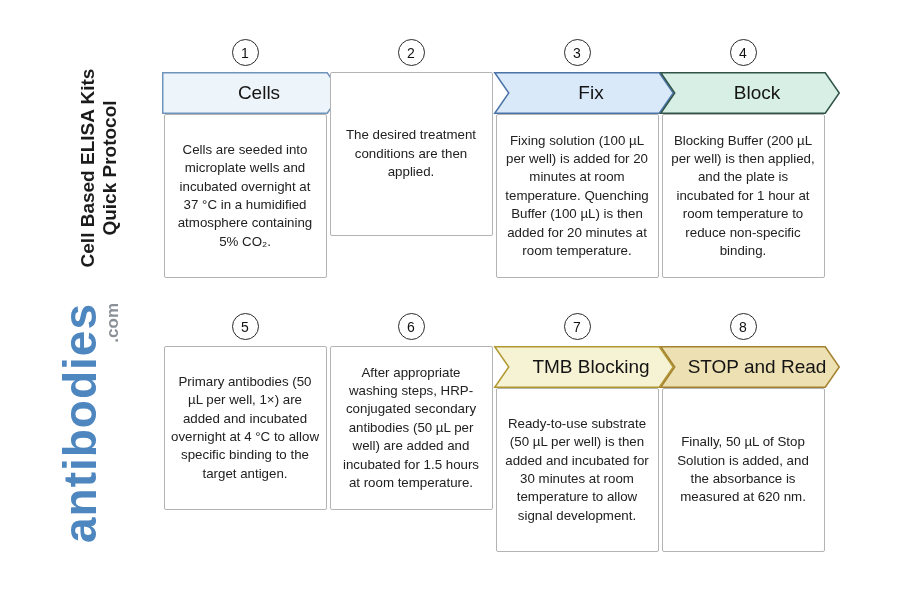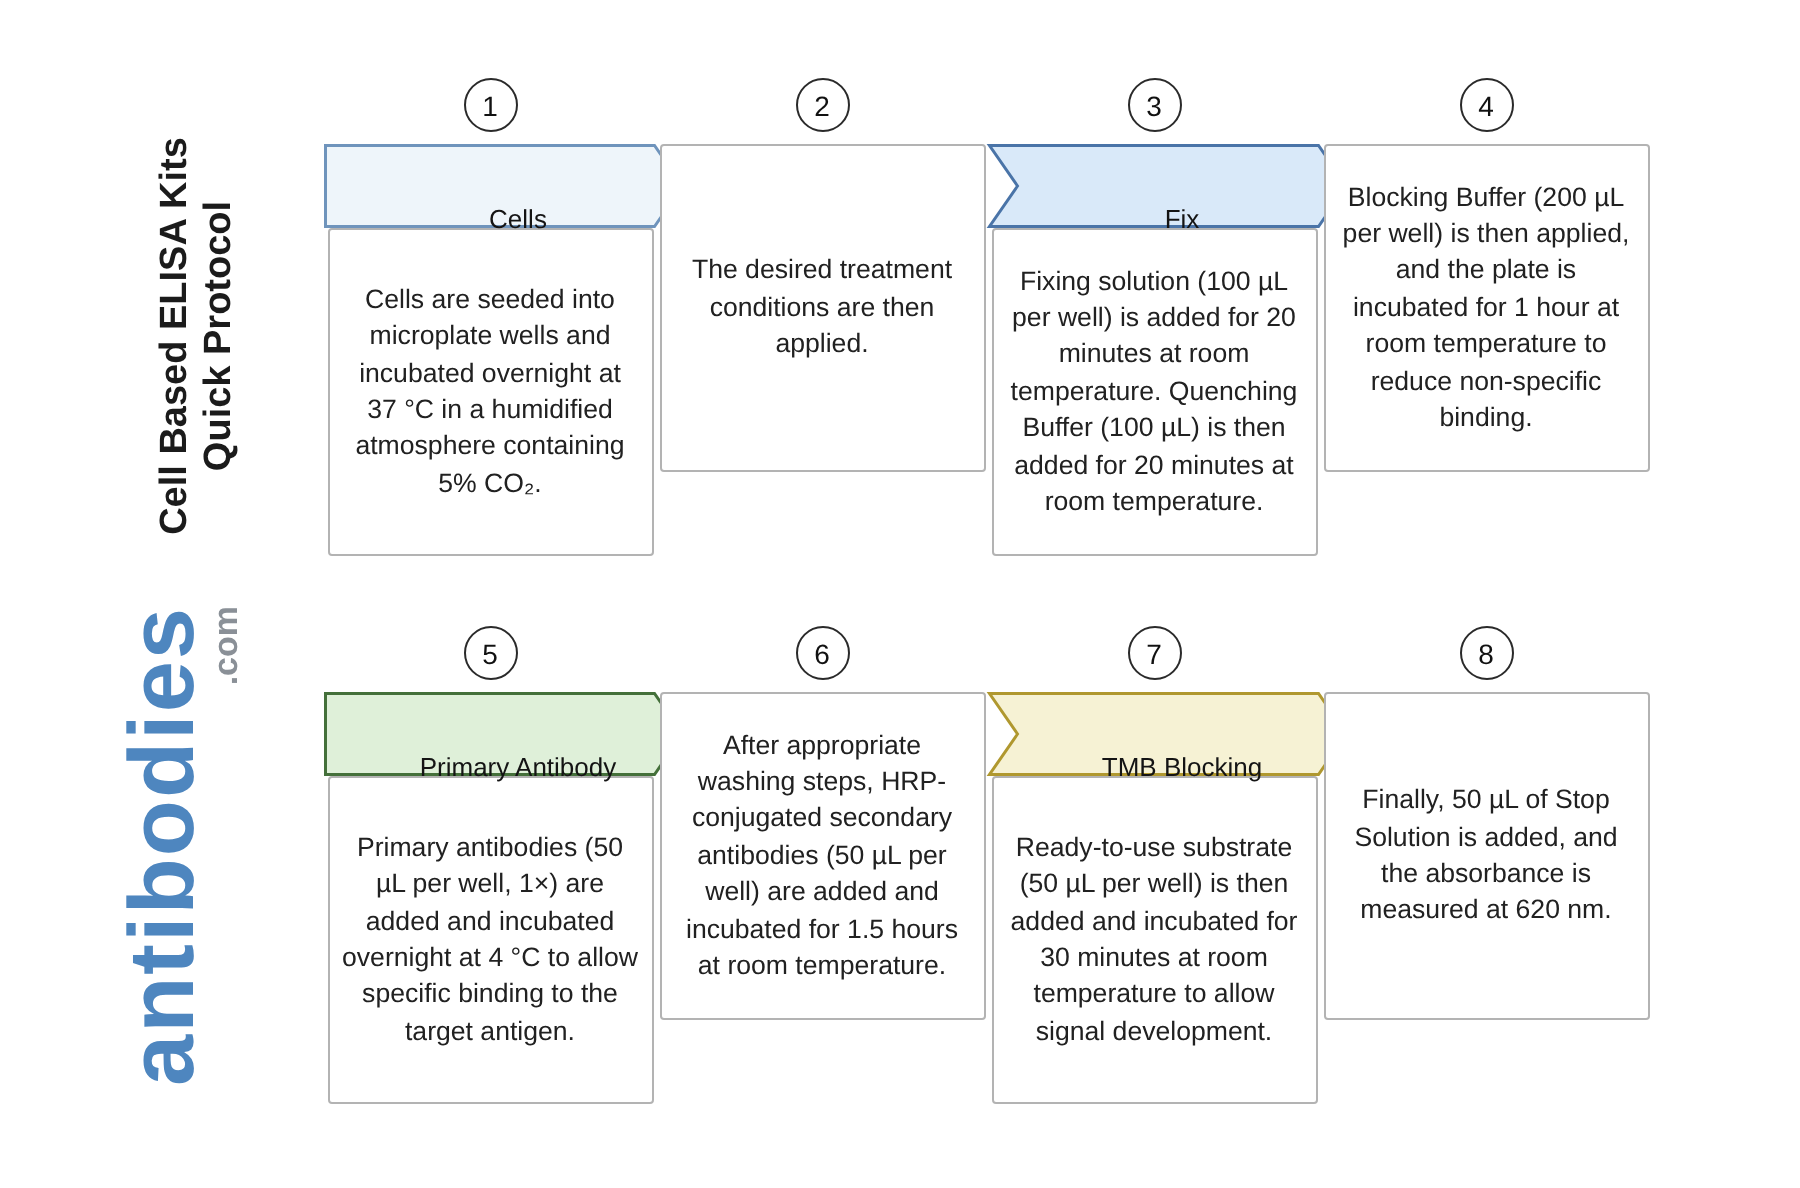--- a/index.html
+++ b/index.html
@@ -28,23 +28,23 @@
   .step-col{position:relative;width:166px;flex:0 0 166px;display:flex;flex-direction:column;align-items:center;}
   .num-circle{
     width:27px;height:27px;border:1.7px solid #2a2a2a;border-radius:50%;
     background:#ffffff;display:flex;align-items:center;justify-content:center;
     box-sizing:border-box;margin-bottom:6px;
   }
   .num{font-size:14px;color:#111;}
   .chevron{position:relative;width:166px;height:42px;}
   .chev-svg{position:absolute;left:0;top:0;overflow:visible;}
   .chev-label{
-    position:absolute;left:14px;top:16px;width:166px;height:42px;
+    position:absolute;left:14px;top:0;width:166px;height:42px;
     display:flex;align-items:center;justify-content:center;
-    font-size:13px;color:#141414;
+    font-size:19px;color:#141414;
   }
   .desc-box{
     box-sizing:border-box;width:163px;height:164px;margin-top:0px;
     background:#ffffff;border:1.5px solid #b3b3b3;border-radius:2px;
     display:flex;align-items:center;justify-content:center;
     padding:8px 6px;
   }
   .desc{
     margin:0;font-size:13.3px;line-height:1.38;color:#212121;text-align:center;
   }
@@ -102,35 +102,35 @@
     </div>
     <div class="desc-box">
       <p class="desc">Fixing solution (100 µL per well) is added for 20 minutes at room temperature. Quenching Buffer (100 µL) is then added for 20 minutes at room temperature.</p>
     </div>
   </div>
 
   <div class="step-col">
     <div class="num-circle">
       <span class="num">4</span>
     </div>
+    <div class="chevron">
+      <svg class="chev-svg" width="181" height="42" viewBox="0 0 181 42">
+        <path class="chev-path" stroke-width="1.5" stroke-linejoin="miter" d="M0.75 0.75 L165.25 0.75 L179.25 21 L165.25 41.25 L0.75 41.25 L14.75 21 Z" fill="#d7efe5" stroke="#2f5347"></path>
+      </svg>
+      <div class="chev-label">Block</div>
+    </div>
     <div class="desc-box">
       <p class="desc">Blocking Buffer (200 µL per well) is then applied, and the plate is incubated for 1 hour at room temperature to reduce non-specific binding.</p>
     </div>
   </div>
 </section>
     <section class="flow-row" id="flow-row-2">
   <div class="step-col">
     <div class="num-circle">
       <span class="num">5</span>
-    </div>
-    <div class="chevron">
-      <svg class="chev-svg" width="181" height="42" viewBox="0 0 181 42">
-        <path class="chev-path" stroke-width="1.5" stroke-linejoin="miter" d="M0.75 0.75 L165.25 0.75 L179.25 21 L165.25 41.25 L0.75 41.25 Z" fill="#dff0d9" stroke="#44703a"></path>
-      </svg>
-      <div class="chev-label">Primary Antibody</div>
     </div>
     <div class="desc-box">
       <p class="desc">Primary antibodies (50 µL per well, 1×) are added and incubated overnight at 4 °C to allow specific binding to the target antigen.</p>
     </div>
   </div>
 
   <div class="step-col">
     <div class="num-circle">
       <span class="num">6</span>
     </div>
@@ -151,20 +151,26 @@
     </div>
     <div class="desc-box">
       <p class="desc">Ready-to-use substrate (50 µL per well) is then added and incubated for 30 minutes at room temperature to allow signal development.</p>
     </div>
   </div>
 
   <div class="step-col">
     <div class="num-circle">
       <span class="num">8</span>
     </div>
+    <div class="chevron">
+      <svg class="chev-svg" width="181" height="42" viewBox="0 0 181 42">
+        <path class="chev-path" stroke-width="1.5" stroke-linejoin="miter" d="M0.75 0.75 L165.25 0.75 L179.25 21 L165.25 41.25 L0.75 41.25 L14.75 21 Z" fill="#ede0b2" stroke="#a3812f"></path>
+      </svg>
+      <div class="chev-label">STOP and Read</div>
+    </div>
     <div class="desc-box">
       <p class="desc">Finally, 50 µL of Stop Solution is added, and the absorbance is measured at 620 nm.</p>
     </div>
   </div>
 </section>
   </div>
 
 </div>
 
 </body></html>

